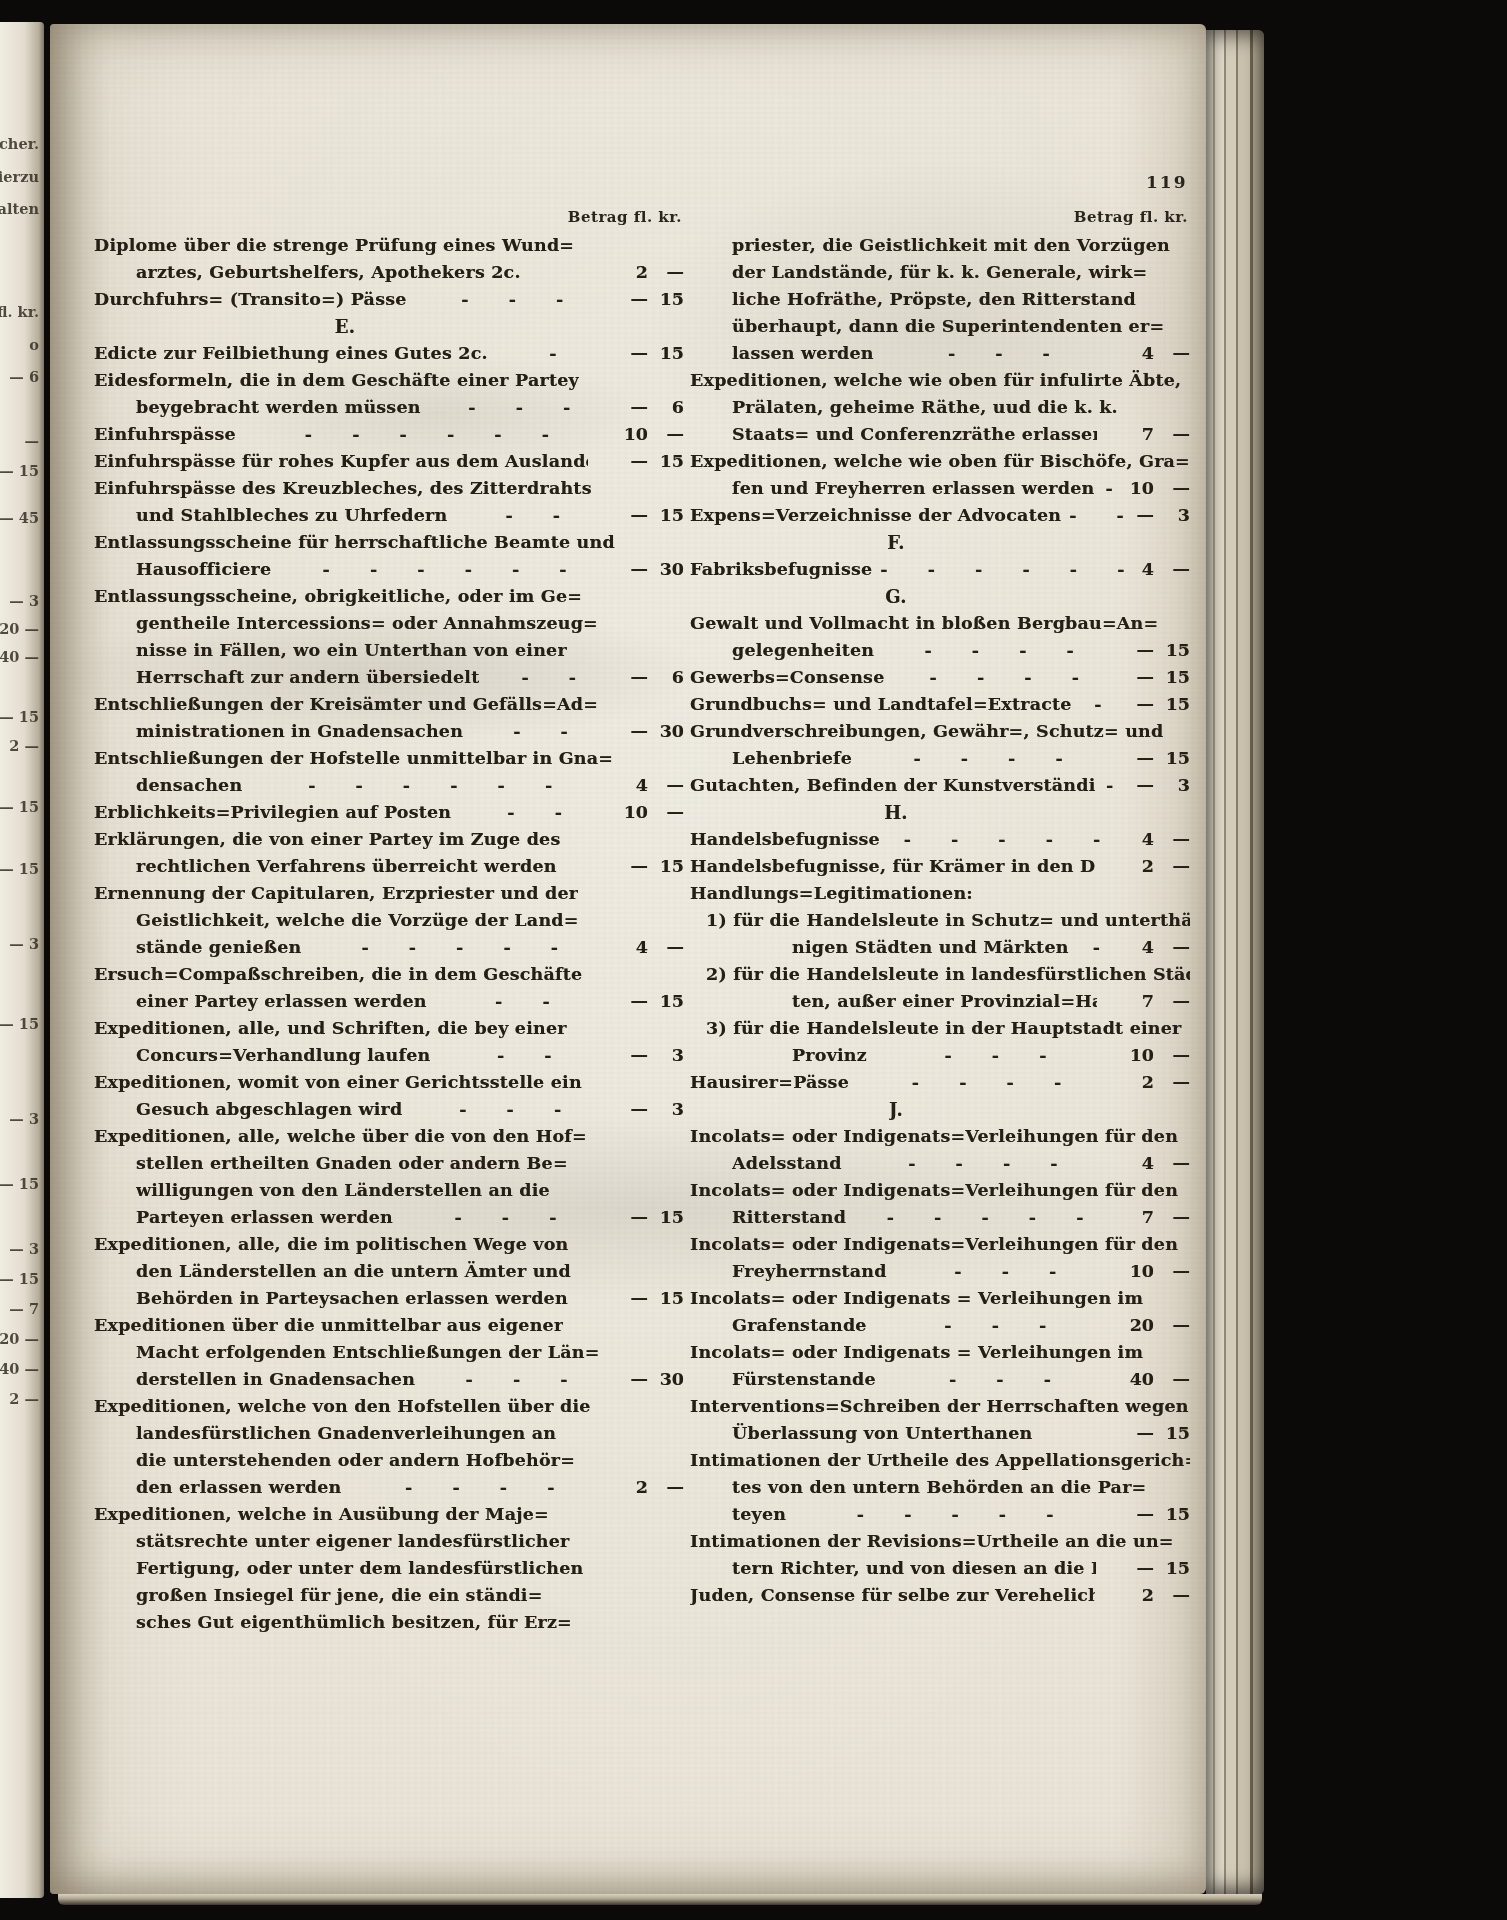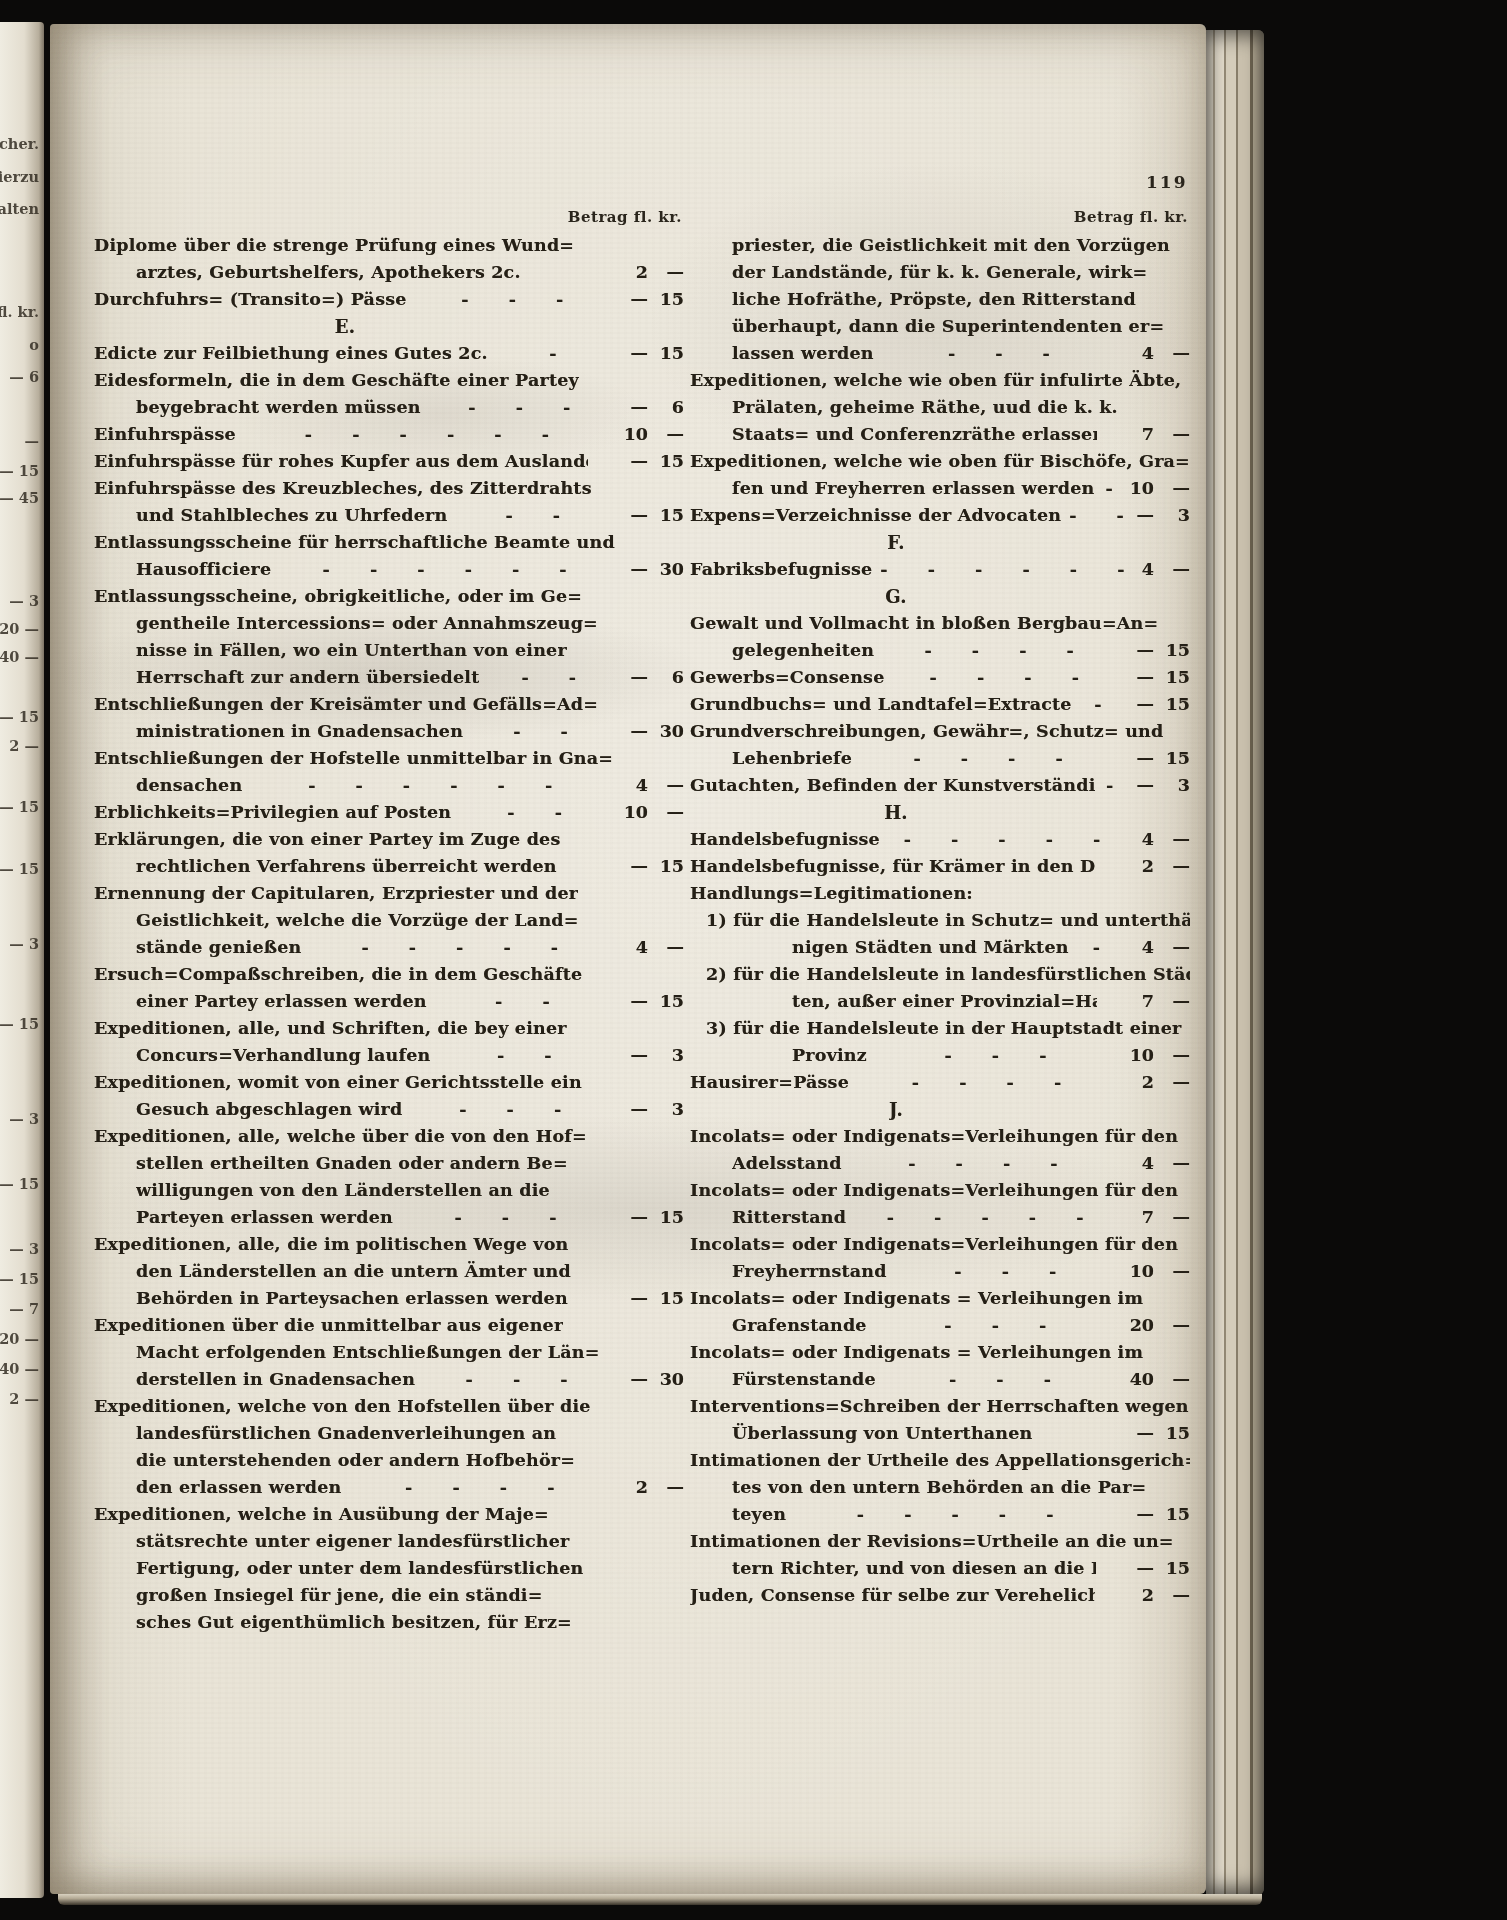--- a/index.html
+++ b/index.html
@@ -70,21 +70,21 @@
 
   <div class="facing-edge" id="facing-edge">
       <div class="frag" style="top: 113px;">tischer.</div>
       <div class="frag" style="top: 146px;">hierzu</div>
       <div class="frag" style="top: 178px;">halten</div>
       <div class="frag" style="top: 281px;">g fl. kr.</div>
       <div class="frag" style="top: 314px;">o</div>
       <div class="frag" style="top: 346px;">— 6</div>
       <div class="frag" style="top: 410px;">—</div>
       <div class="frag" style="top: 440px;">— 15</div>
-      <div class="frag" style="top: 467px;">— 45</div>
+      <div class="frag" style="top: 487px;">— 45</div>
       <div class="frag" style="top: 570px;">— 3</div>
       <div class="frag" style="top: 598px;">20 —</div>
       <div class="frag" style="top: 626px;">40 —</div>
       <div class="frag" style="top: 686px;">— 15</div>
       <div class="frag" style="top: 715px;">2 —</div>
       <div class="frag" style="top: 776px;">— 15</div>
       <div class="frag" style="top: 838px;">— 15</div>
       <div class="frag" style="top: 913px;">— 3</div>
       <div class="frag" style="top: 993px;">— 15</div>
       <div class="frag" style="top: 1088px;">— 3</div>

